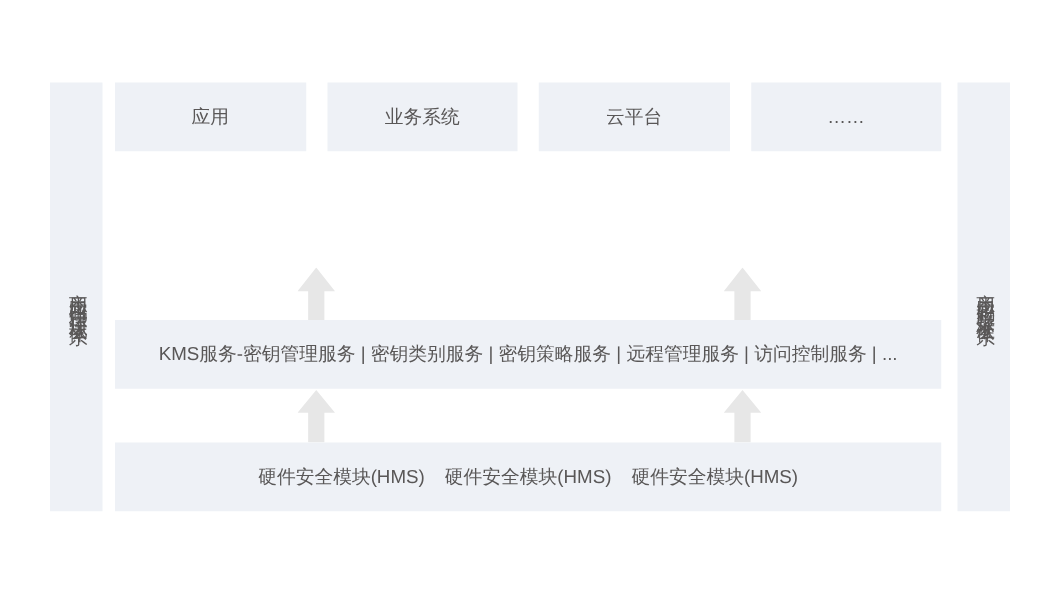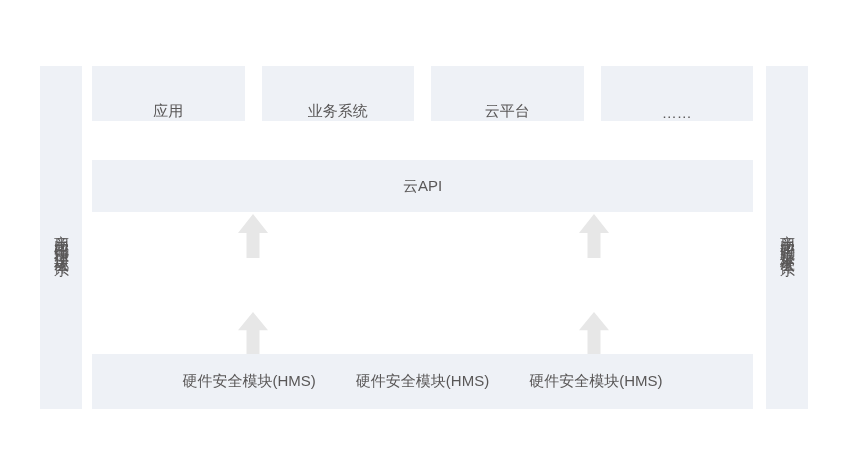--- a/index.html
+++ b/index.html
@@ -48,21 +48,21 @@
 
   .top-row {
     position: absolute;
     left: 92px;
     top: 66px;
     width: 661px;
     height: 55px;
     display: flex;
     gap: 17px;
   }
-  .top-row .box { flex: 1 1 0; height: 55px; align-items: flex-end; }
+  .top-row .box { flex: 1 1 0; height: 55px; }
 
   .api-row {
     position: absolute;
     left: 92px;
     top: 160px;
     width: 661px;
     height: 52px;
   }
   .kms-row {
     position: absolute;
@@ -71,21 +71,21 @@
     width: 661px;
     height: 55px;
     font-size: 15px;
   }
   .hms-row {
     position: absolute;
     left: 92px;
     top: 354px;
     width: 661px;
     height: 55px;
-    gap: 40px;
+    gap: 16px;
   }
   .arrow {
     position: absolute;
     width: 30px;
     display: block;
   }
   .arrow polygon { fill: var(--arrow, #e7e7e7); }
   .arrow-a { left: 238px; top: 214px; height: 44px; }
   .arrow-b { left: 579px; top: 214px; height: 44px; }
   .arrow-c { left: 238px; top: 312px; height: 42px; }
@@ -112,31 +112,31 @@
       <span>业务系统</span>
     </div>
     <div class="box">
       <span>云平台</span>
     </div>
     <div class="box">
       <span>……</span>
     </div>
   </div>
 
-  <div class="box api-row">
-    <span>云API</span>
-  </div>
 
   <svg class="arrow arrow-a" viewBox="0 0 30 44" preserveAspectRatio="none">
     <polygon points="15,0 30,19 21.5,19 21.5,44 8.5,44 8.5,19 0,19"></polygon>
   </svg>
   <svg class="arrow arrow-b" viewBox="0 0 30 44" preserveAspectRatio="none">
     <polygon points="15,0 30,19 21.5,19 21.5,44 8.5,44 8.5,19 0,19"></polygon>
   </svg>
 
+  <div class="box kms-row">
+    <span>KMS服务-密钥管理服务 | 密钥类别服务 | 密钥策略服务 | 远程管理服务 | 访问控制服务 | ...</span>
+  </div>
 
   <svg class="arrow arrow-c" viewBox="0 0 30 44" preserveAspectRatio="none">
     <polygon points="15,0 30,19 21.5,19 21.5,44 8.5,44 8.5,19 0,19"></polygon>
   </svg>
   <svg class="arrow arrow-d" viewBox="0 0 30 44" preserveAspectRatio="none">
     <polygon points="15,0 30,19 21.5,19 21.5,44 8.5,44 8.5,19 0,19"></polygon>
   </svg>
 
   <div class="box hms-row">
     <span>硬件安全模块(HMS)</span>

